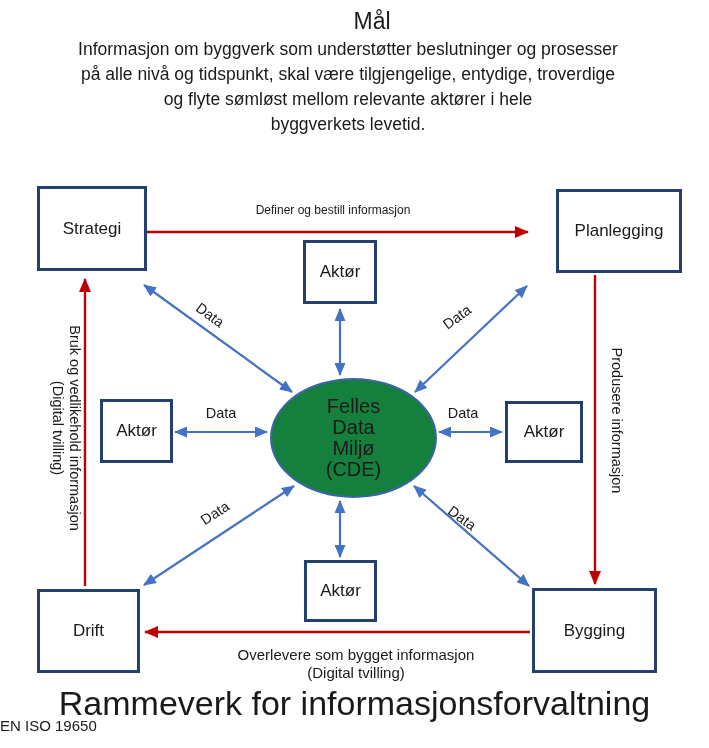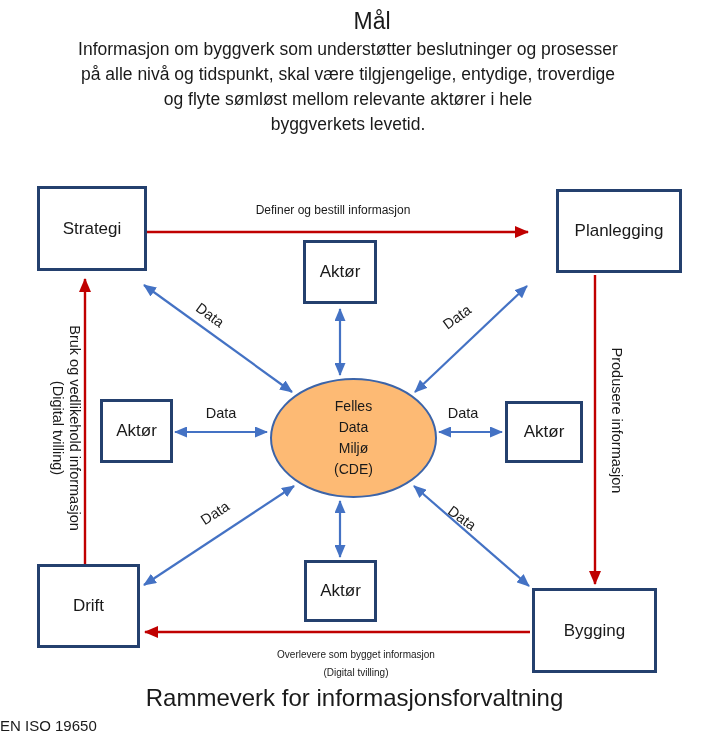--- a/index.html
+++ b/index.html
@@ -24,33 +24,33 @@
   
   .arrows{position:absolute; left:0; top:0; z-index:1;}
   
   .node{
     position:absolute; z-index:2; background:#fff;
     border:3px solid var(--navy); box-sizing:border-box;
     display:flex; align-items:center; justify-content:center;
     font-size:17px; text-align:center;
   }
   .ellipse{
-    position:absolute; z-index:2; background:#fdba74;
+    position:absolute; z-index:2; background:#15803d;
     border:2px solid #3c64a8; border-radius:50%; box-sizing:border-box;
     display:flex; align-items:center; justify-content:center;
-    font-size:14px; line-height:21px; text-align:center; white-space:pre-line;
+    font-size:20px; line-height:21px; text-align:center; white-space:pre-line;
   }
   
   .lbl{position:absolute; z-index:3; white-space:pre-line;}
   .flow-top{
     left:183px; top:203px; width:300px; text-align:center; font-size:12px;
   }
   .flow-bottom{
     left:206px; top:646px; width:300px; text-align:center;
-    font-size:10px; line-height:17.5px;
+    font-size:15px; line-height:17.5px;
   }
   .flow-left{
     left:66px; top:428px; width:0; height:0; overflow:visible;
   }
   .flow-left .rot, .flow-right .rot{
     position:absolute; left:0; top:0; width:280px; margin-left:-140px;
     text-align:center; font-size:14.5px; line-height:17px;
     transform:rotate(90deg); transform-origin:center;
     margin-top:-17px;
   }
@@ -59,21 +59,21 @@
     left:616px; top:420px; width:0; height:0; overflow:visible;
   }
   .flow-right .rot{margin-top:-8px;}
   .data-lbl{
     position:absolute; z-index:3; font-size:14.5px; width:60px;
     margin-left:-30px; text-align:center;
   }
   
   .ftr-title{
     position:absolute; left:0; top:684px; width:709px; text-align:center;
-    font-size:24px;
+    font-size:34px;
   }
   .ftr-sub{
     position:absolute; left:0; top:717px; width:709px; text-align:left;
     font-size:15px;
   }
 </style>
 </head>
 <body>
 
 <div class="page">
@@ -104,21 +104,21 @@
     <line x1="144" y1="585" x2="294" y2="486" stroke="#4472c4" stroke-width="2.2" marker-start="url(#ab)" marker-end="url(#ab)"></line>
     <line x1="529" y1="586" x2="414" y2="486" stroke="#4472c4" stroke-width="2.2" marker-start="url(#ab)" marker-end="url(#ab)"></line>
     <line x1="340" y1="309" x2="340" y2="375" stroke="#4472c4" stroke-width="2.2" marker-start="url(#ab)" marker-end="url(#ab)"></line>
     <line x1="340" y1="501" x2="340" y2="557" stroke="#4472c4" stroke-width="2.2" marker-start="url(#ab)" marker-end="url(#ab)"></line>
     <line x1="175" y1="432" x2="267" y2="432" stroke="#4472c4" stroke-width="2.2" marker-start="url(#ab)" marker-end="url(#ab)"></line>
     <line x1="439" y1="432" x2="502" y2="432" stroke="#4472c4" stroke-width="2.2" marker-start="url(#ab)" marker-end="url(#ab)"></line>
   </svg>
 
   <div class="node" style="left:37px; top:186px; width:110px; height:85px;">Strategi</div>
   <div class="node" style="left:532px; top:189px; width:126px; height:84px;margin-left:24px;">Planlegging</div>
-  <div class="node" style="left:37px; top:564px; width:103px; height:84px;">Drift</div>
+  <div class="node" style="left:37px; top:589px; width:103px; height:84px;">Drift</div>
   <div class="node" style="left:532px; top:588px; width:125px; height:85px;">Bygging</div>
 
   <div class="node" style="left:303px; top:240px; width:74px; height:64px;">Aktør</div>
   <div class="node" style="left:100px; top:399px; width:73px; height:64px;">Aktør</div>
   <div class="node" style="left:505px; top:401px; width:78px; height:62px;">Aktør</div>
   <div class="node" style="left:304px; top:560px; width:73px; height:62px;">Aktør</div>
 
   <div class="ellipse" style="left:270px; top:378px; width:167px; height:120px;">Felles
 Data
 Miljø

